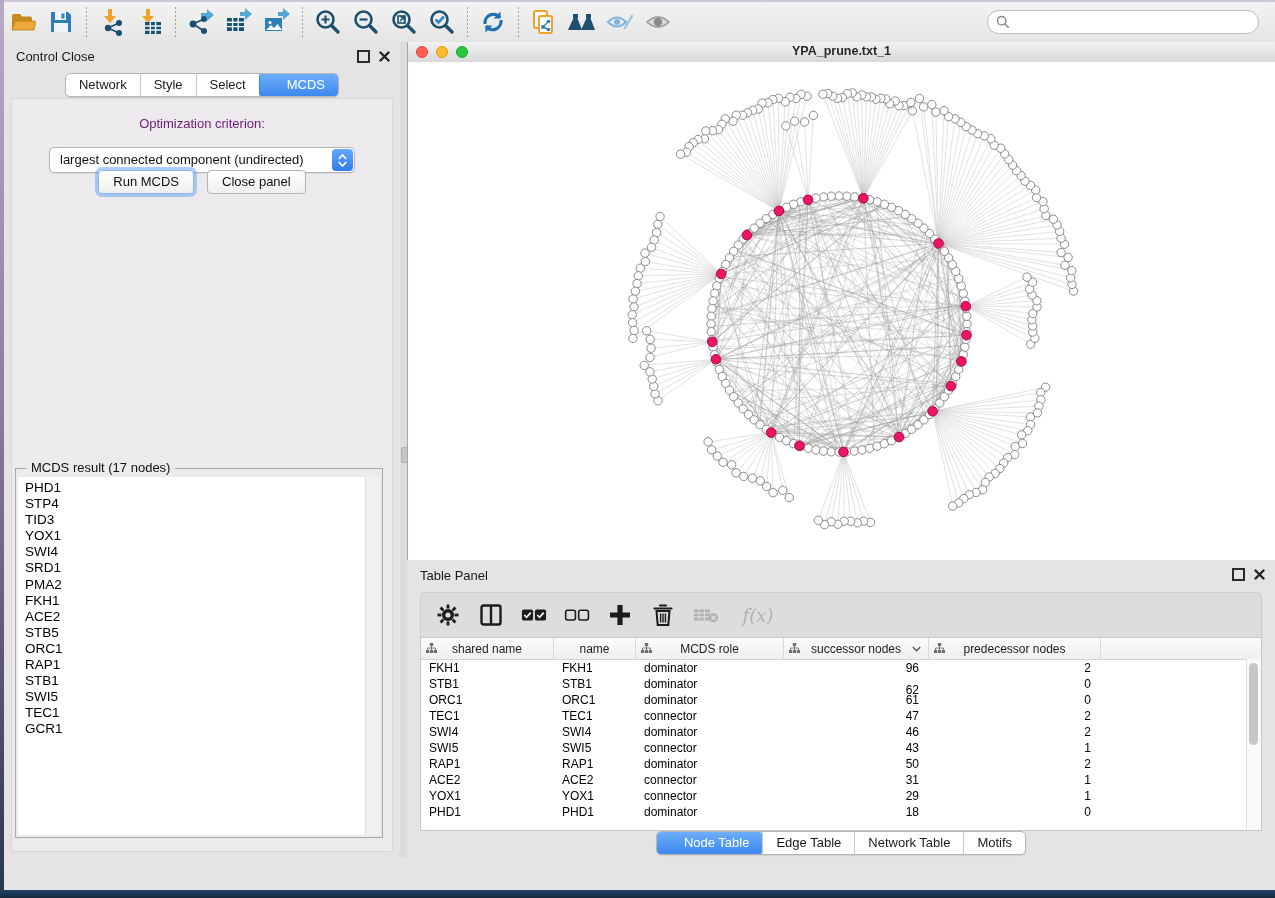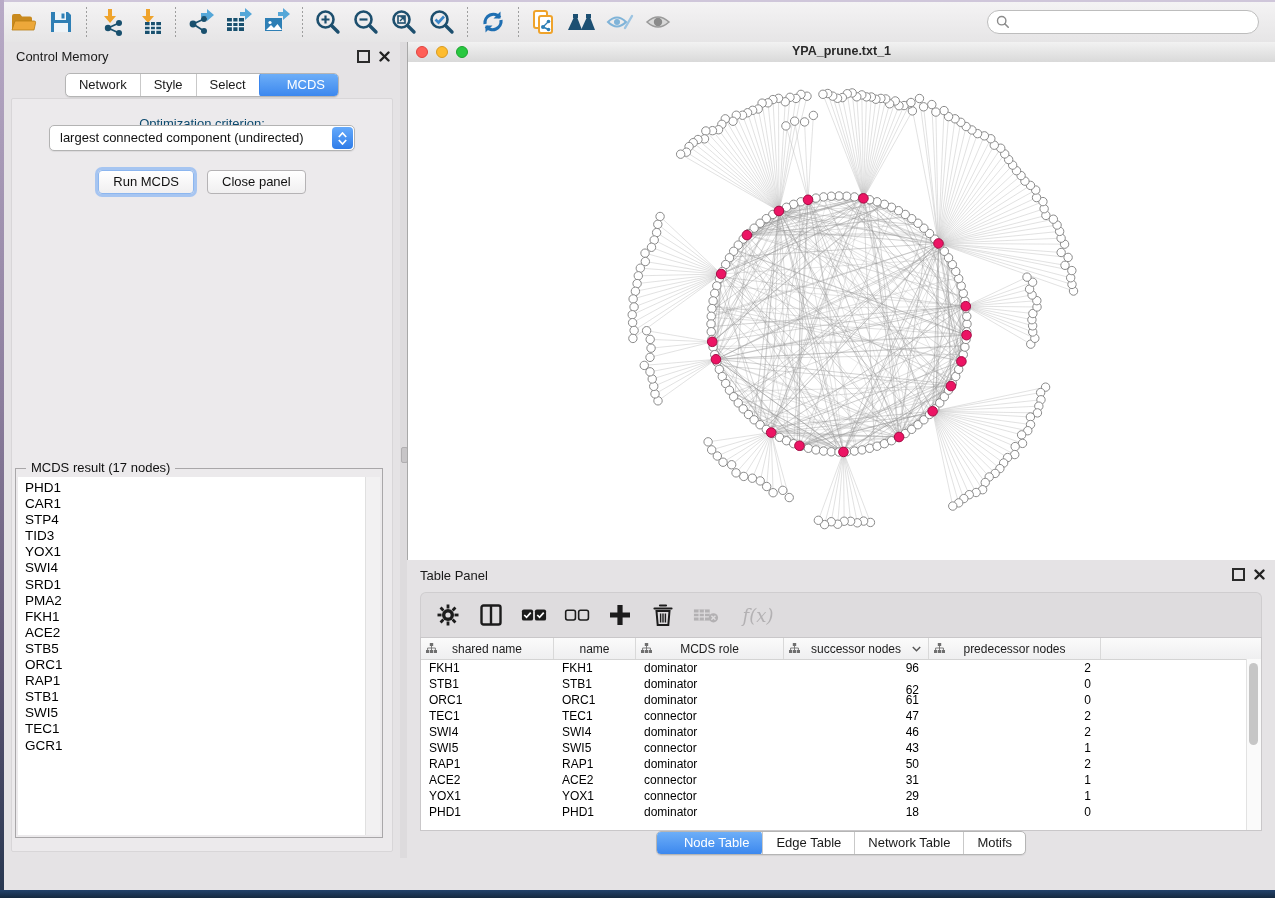--- a/index.html
+++ b/index.html
@@ -29,22 +29,22 @@
   .float-btn{width:9px;height:9px;border:2px solid #2b2b2b;background:transparent;}
   .seg{display:inline-flex;background:#fff;border:1px solid #b5b5b5;border-radius:5px;overflow:hidden;
     box-shadow:0 1px 1px rgba(0,0,0,.08);}
   .seg-item{padding:3px 13px;font-size:13px;color:#1a1a1a;border-left:1px solid #c9c9c9;line-height:16px;white-space:nowrap;}
   .seg-item:first-child{border-left:none;}
   .seg-selected{background:linear-gradient(#6fb0f8,#3a86ee);color:#fff;margin:-1px 0;padding-top:4px;padding-bottom:4px;
     border-left-color:#3a86ee;border-radius:4px;padding-left:27px;}
   .cp-tabs-row{position:absolute;top:31px;left:0;right:0;display:flex;justify-content:center;}
   .cp-body{position:absolute;left:7px;right:7px;top:56px;bottom:6px;background:#eceaec;
     border:1px solid #d8d6d8;border-radius:2px;}
-  .opt-label{position:absolute;top:17px;left:0;right:0;text-align:center;font-size:13px;color:#0c4a6e;}
-  .selectbox{position:absolute;left:37px;right:37px;top:26px;height:24px;background:#fff;
+  .opt-label{position:absolute;top:17px;left:0;right:0;text-align:center;font-size:13px;color:#701a75;}
+  .selectbox{position:absolute;left:37px;right:37px;top:48px;height:24px;background:#fff;
     border:1px solid #b3b3b3;border-radius:5px;box-shadow:0 1px 1px rgba(0,0,0,.07);}
   .select-value{position:absolute;left:10px;top:0;line-height:24px;font-size:13px;color:#111;white-space:nowrap;}
   .stepper{position:absolute;right:1px;top:1px;width:21px;height:22px;border-radius:4px;
     background:linear-gradient(#65aafb,#2f7ce8);display:flex;flex-direction:column;align-items:center;justify-content:center;gap:1px;}
   .btn{background:linear-gradient(#ffffff,#f0eff0);border:1px solid #b5b3b5;border-radius:4px;
     padding:3px 14px;font-size:13px;color:#111;line-height:16px;}
   .btn-focus{border-color:#8cb6ef;box-shadow:0 0 0 3px rgba(110,165,245,.55);}
   .cp-buttons{position:absolute;top:71px;left:0;right:0;display:flex;justify-content:center;gap:13px;}
   .result-box{position:absolute;left:3px;right:9px;top:369px;bottom:13px;border:1px solid #a9a7a9;}
   .result-legend{position:absolute;top:-9px;left:10px;background:#eceaec;padding:0 5px;font-size:13px;color:#111;}
@@ -232,21 +232,21 @@
     <div class="searchbox">
       <svg width="14" height="14" viewBox="0 0 16 16">
         <circle cx="6.5" cy="6.5" r="4.8" fill="none" stroke="#8b8b8b" stroke-width="1.6"></circle>
         <path d="M10 10 L14 14" stroke="#8b8b8b" stroke-width="1.8" stroke-linecap="round"></path>
       </svg>
       <input type="text" value="" style="">
     </div>
   </div>
 
   <div class="control-panel">
-    <div class="cp-title">Control Memory</div>
+    <div class="cp-title">Control Close</div>
     <div class="win-icons">
       <div class="float-btn"></div>
       <svg width="11" height="11" viewBox="0 0 11 11">
         <path d="M1.5 1.5 L9.5 9.5 M9.5 1.5 L1.5 9.5" stroke="#222" stroke-width="2.4" stroke-linecap="round"></path>
       </svg>
     </div>
     <div class="cp-tabs-row">
       <div class="seg" id="cp-tabs">
           <div class="seg-item">Network</div>
           <div class="seg-item">Style</div>
@@ -268,21 +268,20 @@
         </span>
       </div>
       <div class="cp-buttons">
         <div class="btn btn-focus">Run MCDS</div>
         <div class="btn">Close panel</div>
       </div>
       <div class="result-box">
         <span class="result-legend">MCDS result (17 nodes)</span>
         <div class="result-list" id="mcds-list">
             <div class="mcds-item">PHD1</div>
-            <div class="mcds-item">CAR1</div>
             <div class="mcds-item">STP4</div>
             <div class="mcds-item">TID3</div>
             <div class="mcds-item">YOX1</div>
             <div class="mcds-item">SWI4</div>
             <div class="mcds-item">SRD1</div>
             <div class="mcds-item">PMA2</div>
             <div class="mcds-item">FKH1</div>
             <div class="mcds-item">ACE2</div>
             <div class="mcds-item">STB5</div>
             <div class="mcds-item">ORC1</div>

